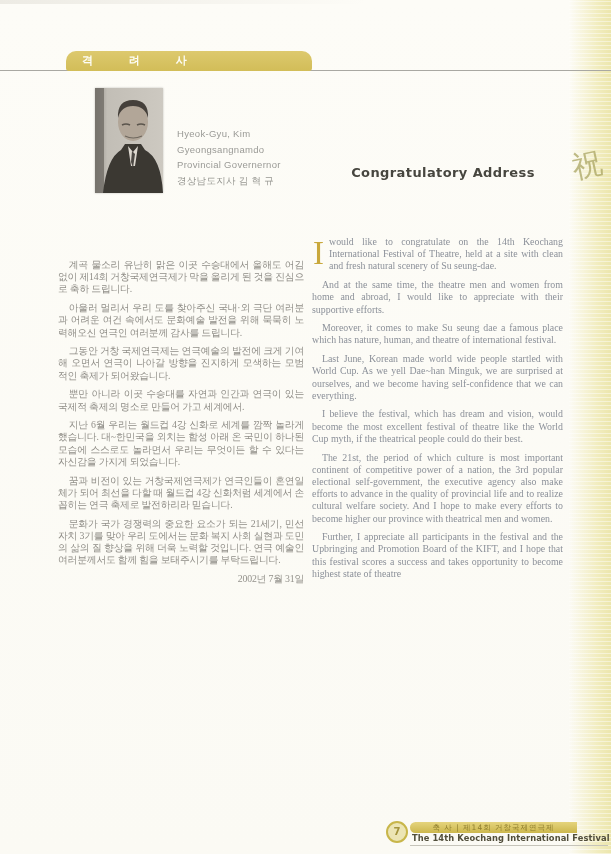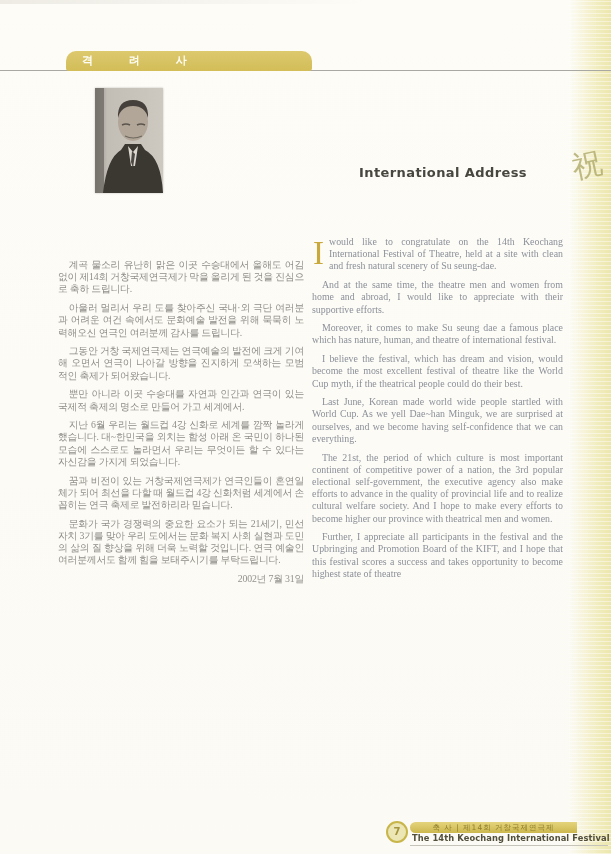--- a/index.html
+++ b/index.html
@@ -114,40 +114,46 @@
       <path d="M8 105 Q12 70 26 62 L30 56 H46 L50 62 Q66 70 68 105 Z" fill="#3a3733"></path>
       <path d="M33 58 L38 64 L43 58 L40 78 L36 78 Z" fill="#ddd8cf"></path>
       <path d="M37 63 L40 66 L38 80 L36 74 Z" fill="#4d4944"></path>
       <ellipse cx="38" cy="34" rx="15" ry="19" fill="#b2a698"></ellipse>
       <path d="M23 30 Q22 12 38 12 Q54 12 53 30 Q50 18 38 18 Q26 18 23 30 Z" fill="#45403a"></path>
       <path d="M27 37 Q31 35 35 37 M42 37 Q46 35 50 37" stroke="#5b554d" stroke-width="1.6" fill="none"></path>
       <path d="M30 48 Q38 52 47 48" stroke="#6e675e" stroke-width="1.2" fill="none"></path>
     </g>
   </svg>
 
+  <div class="caption">
+    <div>Hyeok-Gyu, Kim</div>
+    <div>Gyeongsangnamdo</div>
+    <div>Provincial Governernor</div>
+    <div class="ko">경상남도지사 김 혁 규</div>
+  </div>
 
-  <div class="heading">International Address</div>
+  <div class="heading">Congratulatory Address</div>
 
   <div class="col korean-col">
     <p>계곡 물소리 유난히 맑은 이곳 수승대에서 올해도 어김없이 제14회 거창국제연극제가 막을 올리게 된 것을 진심으로 축하 드립니다.</p>
     <p>아울러 멀리서 우리 도를 찾아주신 국내·외 극단 여러분과 어려운 여건 속에서도 문화예술 발전을 위해 묵묵히 노력해오신 연극인 여러분께 감사를 드립니다.</p>
     <p>그동안 거창 국제연극제는 연극예술의 발전에 크게 기여해 오면서 연극이 나아갈 방향을 진지하게 모색하는 모범적인 축제가 되어왔습니다.</p>
     <p>뿐만 아니라 이곳 수승대를 자연과 인간과 연극이 있는 국제적 축제의 명소로 만들어 가고 세계에서.</p>
     <p>지난 6월 우리는 월드컵 4강 신화로 세계를 깜짝 놀라게 했습니다. 대~한민국을 외치는 함성 아래 온 국민이 하나된 모습에 스스로도 놀라면서 우리는 무엇이든 할 수 있다는 자신감을 가지게 되었습니다.</p>
     <p>꿈과 비전이 있는 거창국제연극제가 연극인들이 혼연일체가 되어 최선을 다할 때  월드컵 4강 신화처럼 세계에서 손꼽히는 연극 축제로 발전하리라 믿습니다.</p>
     <p>문화가 국가 경쟁력의 중요한 요소가 되는 21세기, 민선자치 3기를 맞아 우리 도에서는 문화 복지 사회 실현과 도민의 삶의 질 향상을 위해 더욱 노력할 것입니다. 연극 예술인 여러분께서도 함께 힘을 보태주시기를 부탁드립니다.</p>
     <p class="korean-date">2002년 7월 31일</p>
   </div>
 
   <div class="col english-col">
     <p class="first"><span class="dropcap">I</span><span>would like to congratulate on the 14th Keochang International Festival of Theatre, held at a site with clean and fresh natural scenery of Su seung-dae.</span></p>
     <p>And at the same time, the theatre men and women from home and abroad, I would like to appreciate with  their supportive efforts.</p>
     <p>Moreover, it comes to make Su seung dae a famous place which has nature, human, and theatre of international festival.</p>
+    <p>Last June, Korean made world wide people startled with World Cup. As we yell  Dae~han Minguk, we are surprised at ourselves, and we become having self-confidence that we can everything.</p>
     <p>I believe the festival, which has dream and vision, would become the most excellent festival of theatre like the World Cup myth, if the theatrical people could do their best.</p>
-    <p>Last June, Korean made world wide people startled with World Cup. As we yell  Dae~han Minguk, we are surprised at ourselves, and we become having self-confidence that we can everything.</p>
     <p>The 21st, the period of which culture is most important continent of competitive power of a nation, the 3rd popular electional self-government, the executive agency also make efforts to advance in the quality of provincial life and  to realize cultural welfare society. And I hope to make every efforts to become higher our province with theatrical men and women.</p>
     <p>Further, I appreciate all participants in the festival and the Upbringing and Promotion Board of the KIFT, and I hope that this festival scores a success and  takes opportunity to become highest  state of theatre</p>
   </div>
 
   <div class="footer-circle">7</div>
   <div class="footer-bar">축 사 | 제14회 거창국제연극제</div>
   <div class="footer-en">The 14th Keochang International Festival of Theatre 2002</div>
   <div class="footer-rule"></div>
 
 </div>

